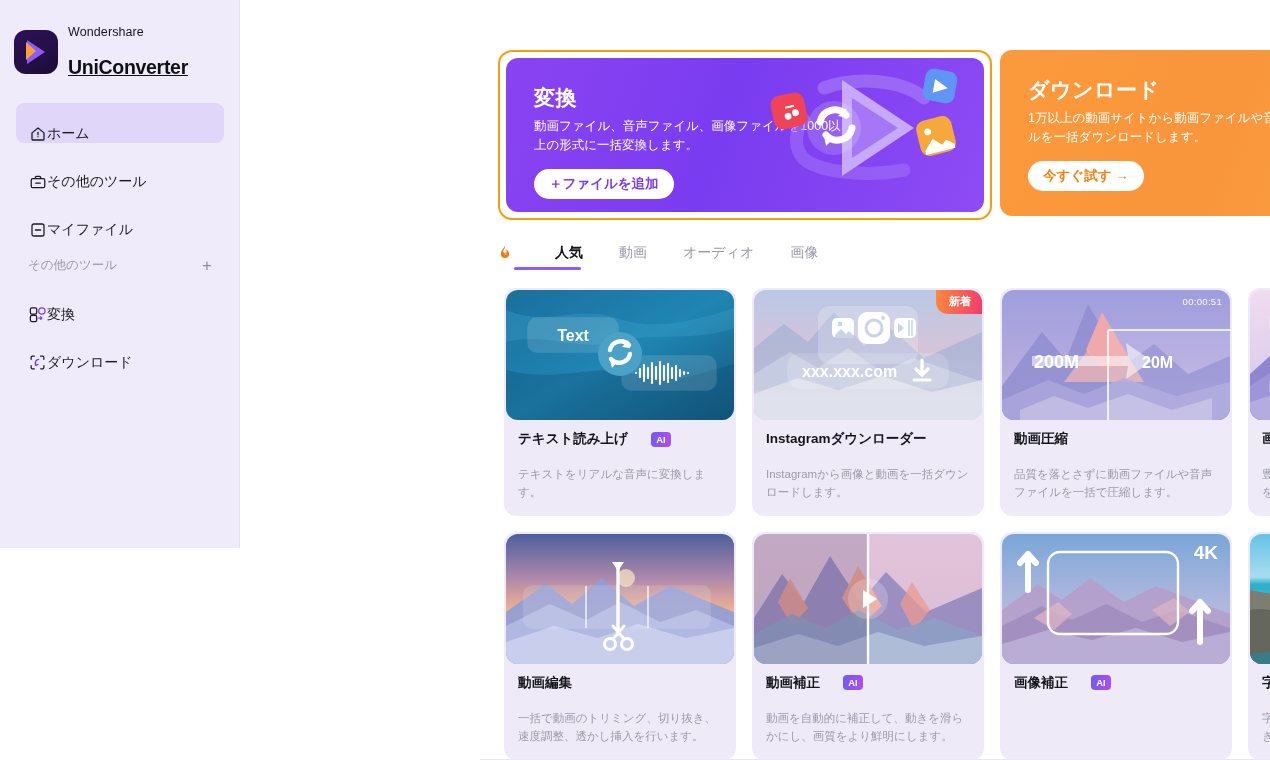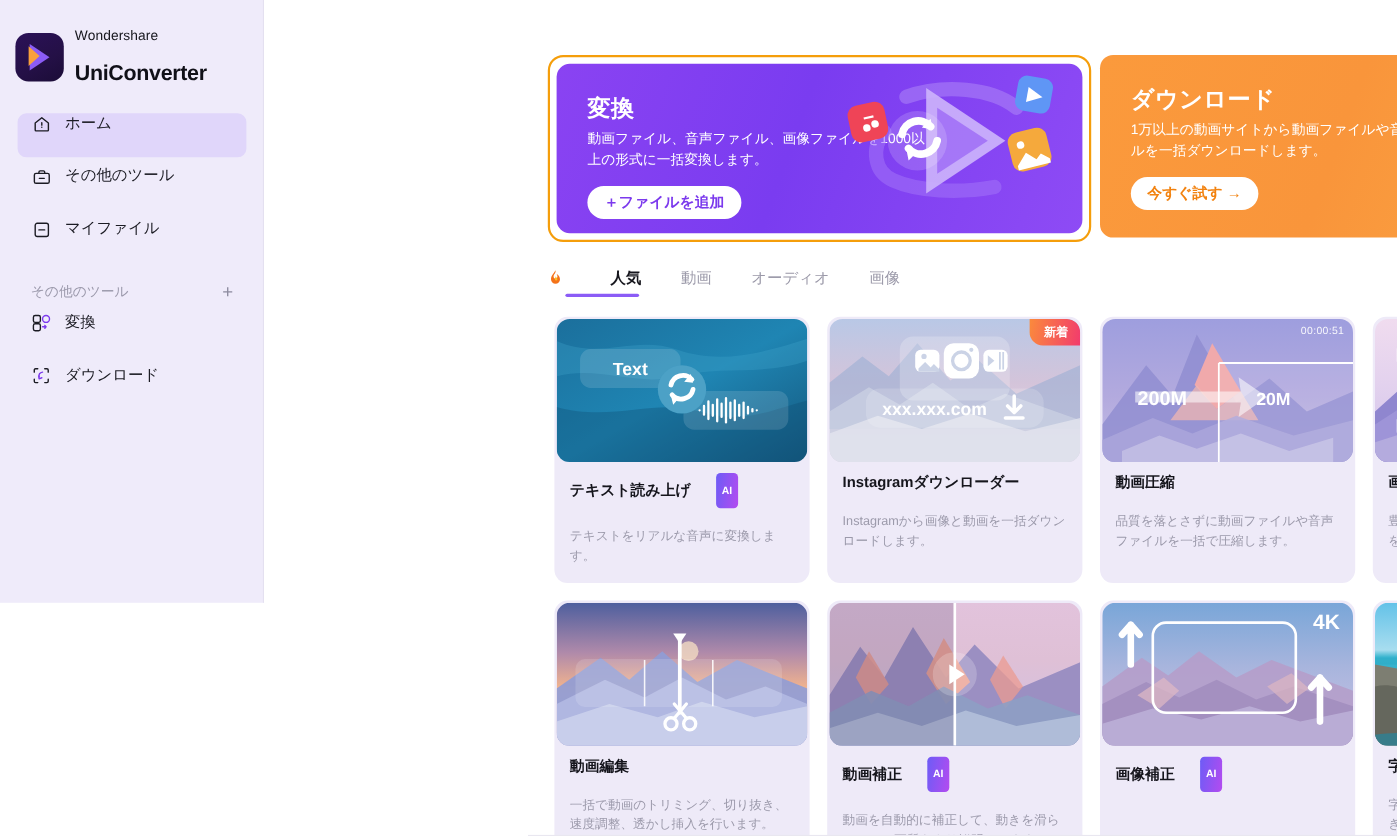--- a/index.html
+++ b/index.html
@@ -29,25 +29,25 @@
     width:0;height:0;border-left:18px solid #8b5cf6;
     border-top:12px solid transparent;border-bottom:12px solid transparent;
   }
   .brand-logo .tri-orange {
     position:absolute; left:12px; top:12px;
     width:0;height:0;border-left:10px solid #f9a03c;
     border-top:9px solid transparent;border-bottom:9px solid transparent;
   }
   .brand-text { line-height:1; }
   .brand-sub { font-size: 12.5px; color:#15151c; letter-spacing:.1px; }
-  .brand-main { font-size: 19.5px; font-weight: 700; color:#101018; letter-spacing:-.3px; margin-top:19px; }
+  .brand-main { font-size: 19.5px; font-weight: 700; color:#101018; letter-spacing:-.3px; margin-top:19px;text-decoration:underline; }
 
   .nav { margin-top: 26px; padding: 0 16px; }
   .nav-item {
-    display:flex; align-items:flex-start; gap:12px;
+    display:flex; align-items:flex-end; 
     height: 40px; padding: 0 12px; border-radius: 8px;
     color:#1b1b23; font-size:14px; cursor:pointer;
     margin-bottom: 8px;
   }
   .nav-item.active { background: #e0d6fa; }
   .nav-item .ico { width:19px;height:19px; display:flex;align-items:center;justify-content:center; flex:0 0 19px; }
 
   .qa-head {
     display:flex; align-items:center; justify-content:space-between;
     padding: 10px 28px 4px 28px; color:#9b99ab; font-size:12.5px;
@@ -112,21 +112,21 @@
   }
   .card {
     width:232px; border-radius: 12px; background:#eeeaf8; overflow:hidden; cursor:pointer;
     padding-bottom: 6px;
   }
   .thumb { position:relative; height:130px; border-radius:12px; overflow:hidden; margin:2px 2px 0 2px; }
   .card-body { padding: 10px 14px 8px 14px; }
   .card-title { display:flex; align-items:center; gap:23px; font-size:13.5px; font-weight:700; color:#15151c; }
   .ai-badge {
     display:inline-flex;align-items:center;justify-content:center;
-    width:20px;height:32px;border-radius:4px;font-size:9.5px;font-weight:700;color:#fff;
+    width:20px;height:15px;border-radius:4px;font-size:9.5px;font-weight:700;color:#fff;
     background: linear-gradient(100deg,#6d5cf6,#b44bf0);
   }
   .card-desc { margin-top:17px; font-size:11.5px; line-height:1.6; color:#9c9aab; }
   .badge-new {
     position:absolute; right:0; top:0; z-index:5;
     background: linear-gradient(100deg,#fb8a3c,#f23b6d);
     color:#fff; font-size:11px; font-weight:700;
     padding: 4px 11px 5px 13px; border-radius: 0 12px 0 12px;
   }
   .tstamp { position:absolute; right:8px; top:6px; color:#fff; font-size:9.5px; opacity:.92; letter-spacing:.3px;}

